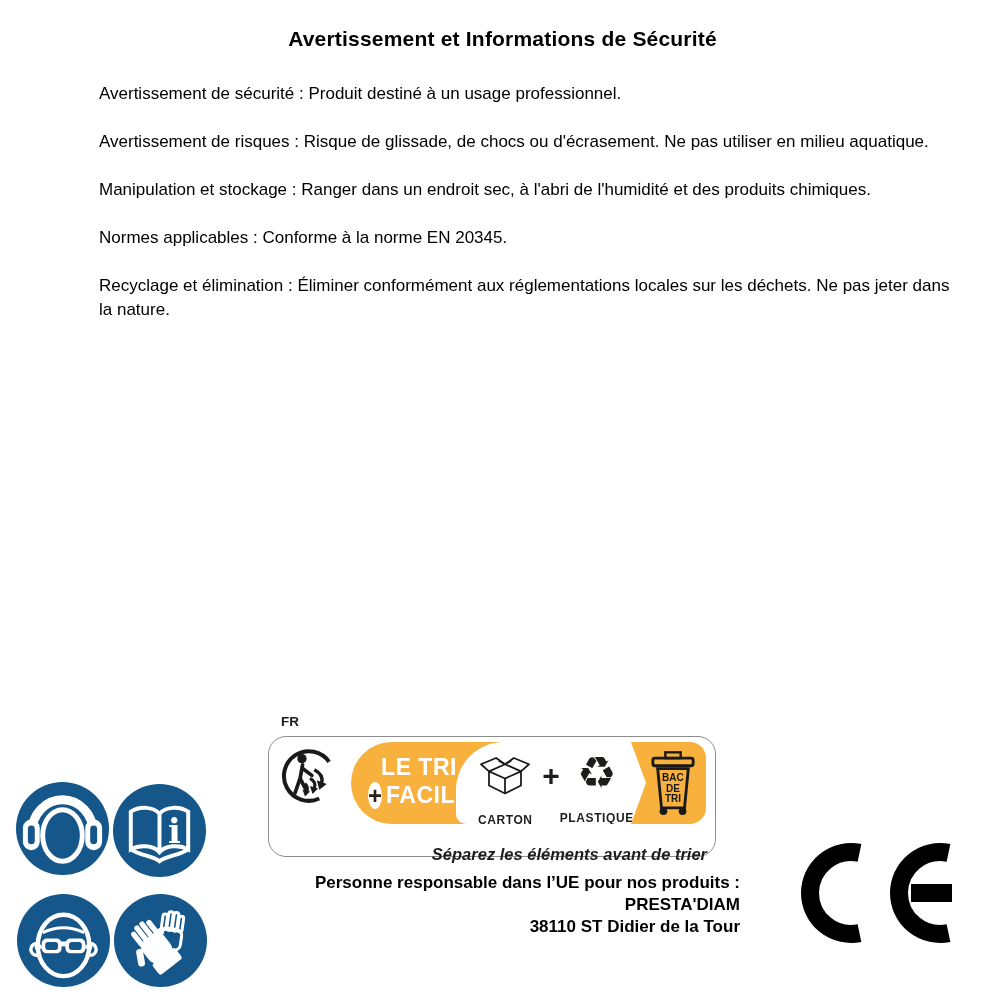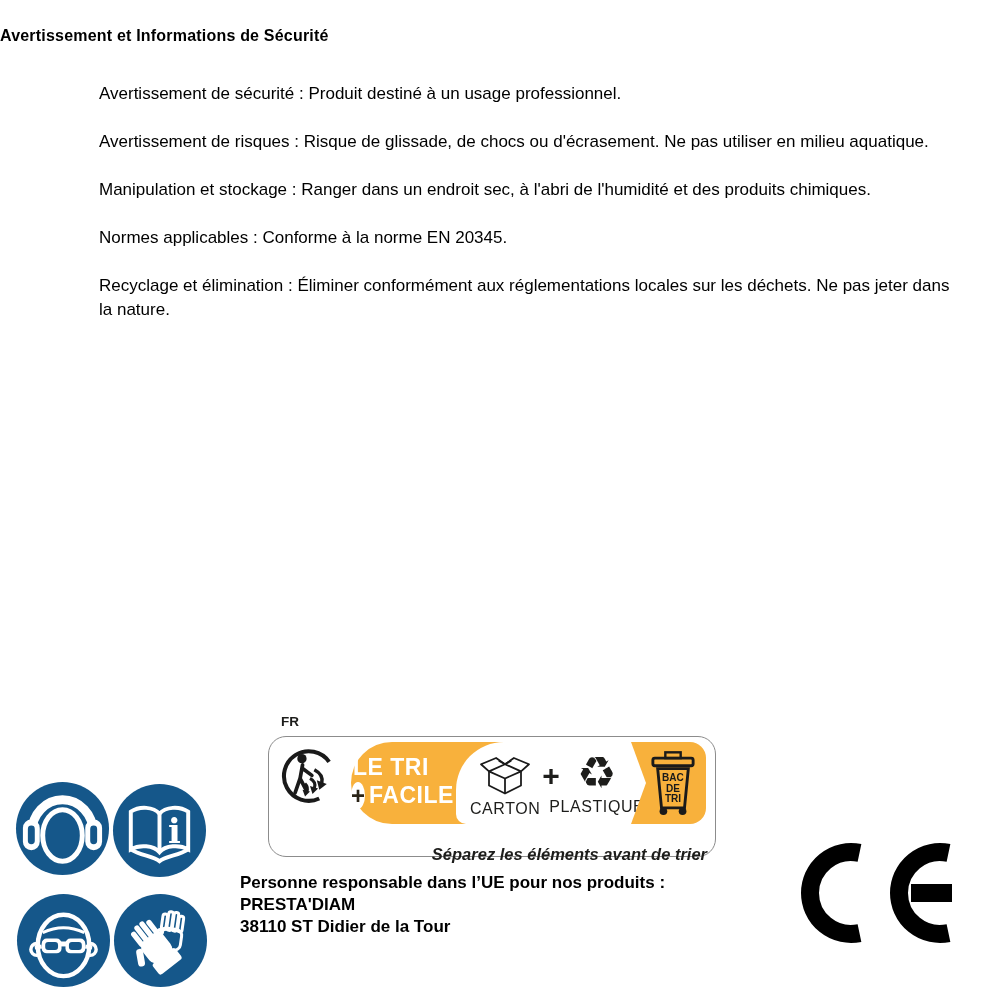--- a/index.html
+++ b/index.html
@@ -2,73 +2,73 @@
 <html lang="fr"><head>
 <meta charset="utf-8">
 <style>
   html,body{margin:0;padding:0;background:#fff;}
   .page{
     position:relative;width:1005px;height:1005px;background:#fff;overflow:hidden;
     font-family:"Liberation Sans",sans-serif;color:#000;
   }
   
   .doc-title{
-    position:absolute;top:27px;left:0;right:0;
-    font-size:16px;font-weight:bold;letter-spacing:.2px;
+    position:absolute;top:27px;left:0;right:0;text-align:center;
+    font-size:21px;font-weight:bold;letter-spacing:.2px;
   }
   .doc-body{
     position:absolute;left:72px;top:82px;width:862px;
     font-size:17px;line-height:24px;margin-left:27px;
   }
   .doc-body p{margin:0 0 24px 0;}
   
   .fr-code{position:absolute;left:271px;top:714px;font-size:13.5px;font-weight:bold;color:#1d1d1b;padding-left:10px;}
   .tri-box{
     position:absolute;left:268px;top:736px;width:448px;height:121px;
     background:#fff;border:1.5px solid #8c8c8c;border-radius:18px;box-sizing:border-box;
   }
   .triman{position:absolute;left:10px;top:7px;}
   .tri-banner{
     position:absolute;left:82px;top:5px;width:355px;height:82px;
     background:#F8B13C;border-radius:41px 16px 16px 41px;
   }
-  .tagline{position:absolute;left:0;top:13px;width:100px;color:#fff;font-weight:bold;}
+  .tagline{position:absolute;left:17px;top:13px;width:100px;color:#fff;font-weight:bold;text-align:center;}
   .tagline-row1{font-size:23px;line-height:24px;letter-spacing:.5px;padding-left:2px;}
   .tagline-row2{display:flex;align-items:center;gap:4px;margin-top:3px;}
   .plus-circle{
     width:27px;height:27px;border-radius:50%;background:#fff;color:#2b2417;
     display:flex;align-items:center;justify-content:center;
     font-size:24px;font-weight:bold;line-height:1;
   }
   .tagline-facile{font-size:23px;letter-spacing:.5px;}
   .tri-white{
     position:absolute;left:105px;top:0;width:190px;height:82px;background:#fff;
     border-radius:48px 0 0 10px;
     clip-path:polygon(0 0,175px 0,100% 50%,175px 100%,0 100%);
     display:flex;align-items:flex-start;justify-content:center;padding-top:8px;box-sizing:border-box;
   }
   .material{display:flex;flex-direction:column;align-items:center;width:72px;}
-  .material-label{font-size:16px;font-weight:normal;letter-spacing:.6px;color:#1d1d1b;margin-top:2px;}
+  .material-label{font-size:12px;font-weight:bold;letter-spacing:.6px;color:#1d1d1b;margin-top:15px;}
   .mat-sep{font-size:30px;font-weight:bold;color:#1d1d1b;margin:11px 1px 0;line-height:1;}
   .recycle-glyph{
     font-family:"DejaVu Sans",sans-serif;font-size:44px;line-height:46px;color:#1d1d1b;
   }
   .bin{position:absolute;left:299px;top:6px;}
   .tri-footer{
     position:absolute;right:8px;top:108px;font-size:16.5px;font-style:italic;font-weight:600;color:#1d1d1b;
   }
   
   .iso-icon{position:absolute;width:95px;height:95px;}
   .iso-1{left:15px;top:781px;}
   .iso-2{left:112px;top:783px;}
   .iso-3{left:16px;top:893px;}
   .iso-4{left:113px;top:893px;}
   
   .contact{
-    position:absolute;left:240px;top:872px;width:500px;text-align:left;
+    position:absolute;left:240px;top:872px;width:500px;text-align:right;
     font-size:17px;font-weight:bold;line-height:22px;
   }
   
   .ce{position:absolute;left:795px;top:838px;}
 </style>
 </head>
 <body>
 
 <div class="page">
 

